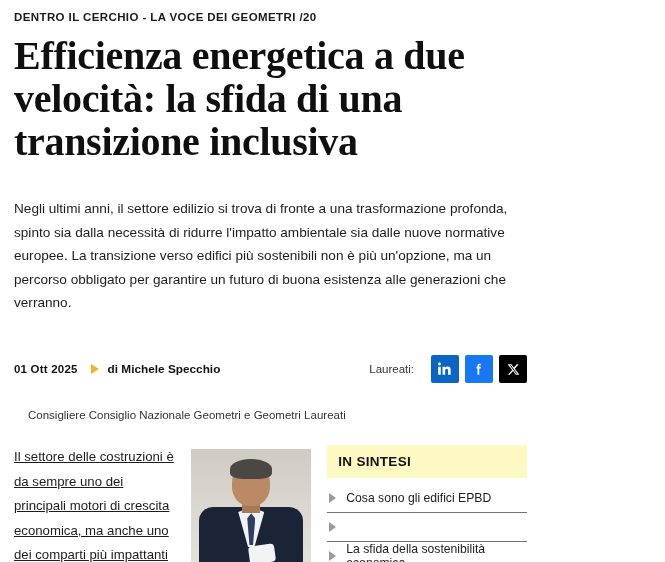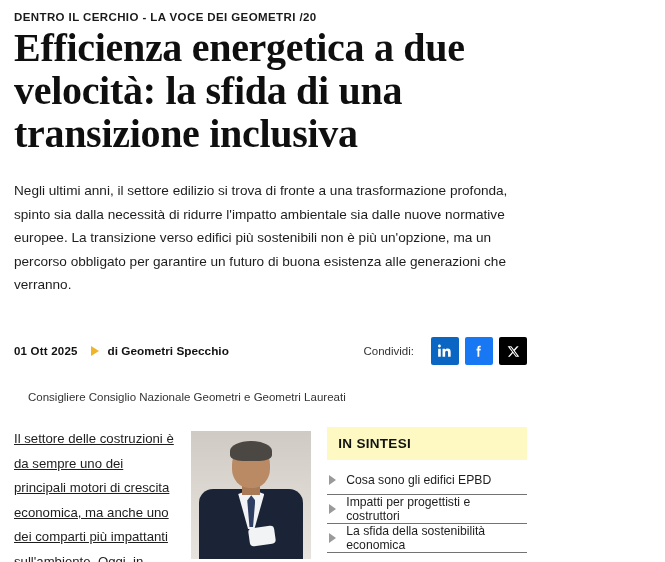--- a/index.html
+++ b/index.html
@@ -26,28 +26,28 @@
     color: #1a1a1a;
     padding-top: 11px;
     text-transform: uppercase;
   }
   h1.headline {
     font-family: "Liberation Serif", serif;
     font-size: 40px;
     line-height: 1.07;
     font-weight: bold;
     color: #0f0f0f;
-    margin: 4px 0 0 0;
+    margin: 12px 0 0 0;
     letter-spacing: -0.3px;
   }
   .standfirst {
     font-size: 13.6px;
     line-height: 1.72;
     color: #1d1d1d;
-    margin-top: 24px;
+    margin-top: 34px;
     max-width: 636px;
   }
   .meta-row {
     display: flex;
     align-items: center;
     margin-top: 40px;
     height: 30px;
   }
   .meta-date {
     font-size: 11.5px;
@@ -222,24 +222,24 @@
 
   <div class="kicker">DENTRO IL CERCHIO - LA VOCE DEI GEOMETRI /20</div>
 
   <h1 class="headline">Efficienza energetica a due velocità: la sfida di una transizione inclusiva</h1>
 
   <div class="standfirst">Negli ultimi anni, il settore edilizio si trova di fronte a una trasformazione profonda, spinto sia dalla necessità di ridurre l'impatto ambientale sia dalle nuove normative europee. La transizione verso edifici più sostenibili non è più un'opzione, ma un percorso obbligato per garantire un futuro di buona esistenza alle generazioni che verranno.</div>
 
   <div class="meta-row">
     <span class="meta-date">01 Ott 2025</span>
     <span class="meta-arrow"></span>
-    <span class="meta-author">di Geometri Specchio</span>
+    <span class="meta-author">di Michele Specchio</span>
 
     <div class="share-wrap">
-      <span class="share-label">Condividi:</span>
+      <span class="share-label">Laureati:</span>
 
       <div class="share-btn sb-li">
         <svg width="14" height="14" viewBox="0 0 24 24">
           <path fill="#ffffff" d="M4.98 3.5C4.98 4.88 3.87 6 2.5 6S0 4.88 0 3.5 1.12 1 2.5 1s2.48 1.12 2.48 2.5zM.25 8h4.5v14H.25V8zm7.5 0h4.3v1.9h.06c.6-1.1 2.06-2.26 4.24-2.26 4.54 0 5.38 2.9 5.38 6.67V22h-4.5v-6.8c0-1.62-.03-3.7-2.3-3.7-2.3 0-2.65 1.76-2.65 3.58V22h-4.5V8z"></path>
         </svg>
       </div>
 
       <div class="share-btn sb-fb">
         <svg width="14" height="14" viewBox="0 0 24 24">
           <path fill="#ffffff" d="M15.1 8.2h-2.6V6.5c0-.7.5-.9.8-.9h1.7V2.9h-2.4c-2.6 0-3.2 1.9-3.2 3.2v2.1H7.8v2.9h1.6V22h3.1v-10.9h2.3l.3-2.9z"></path>
@@ -276,21 +276,20 @@
 
     <div class="right-col">
       <div class="sintesi-head">IN SINTESI</div>
       <div class="sintesi-list">
         <div class="sintesi-item">
           <span class="si-arrow"></span>
           <span class="si-label">Cosa sono gli edifici EPBD</span>
         </div>
         <div class="sintesi-item">
           <span class="si-arrow"></span>
-          <span class="si-label">Impatti per progettisti e costruttori</span>
         </div>
         <div class="sintesi-item">
           <span class="si-arrow"></span>
           <span class="si-label">La sfida della sostenibilità economica</span>
         </div>
         <div class="sintesi-item">
           <span class="si-arrow"></span>
           <span class="si-label">Conclusioni</span>
         </div>
       </div>

